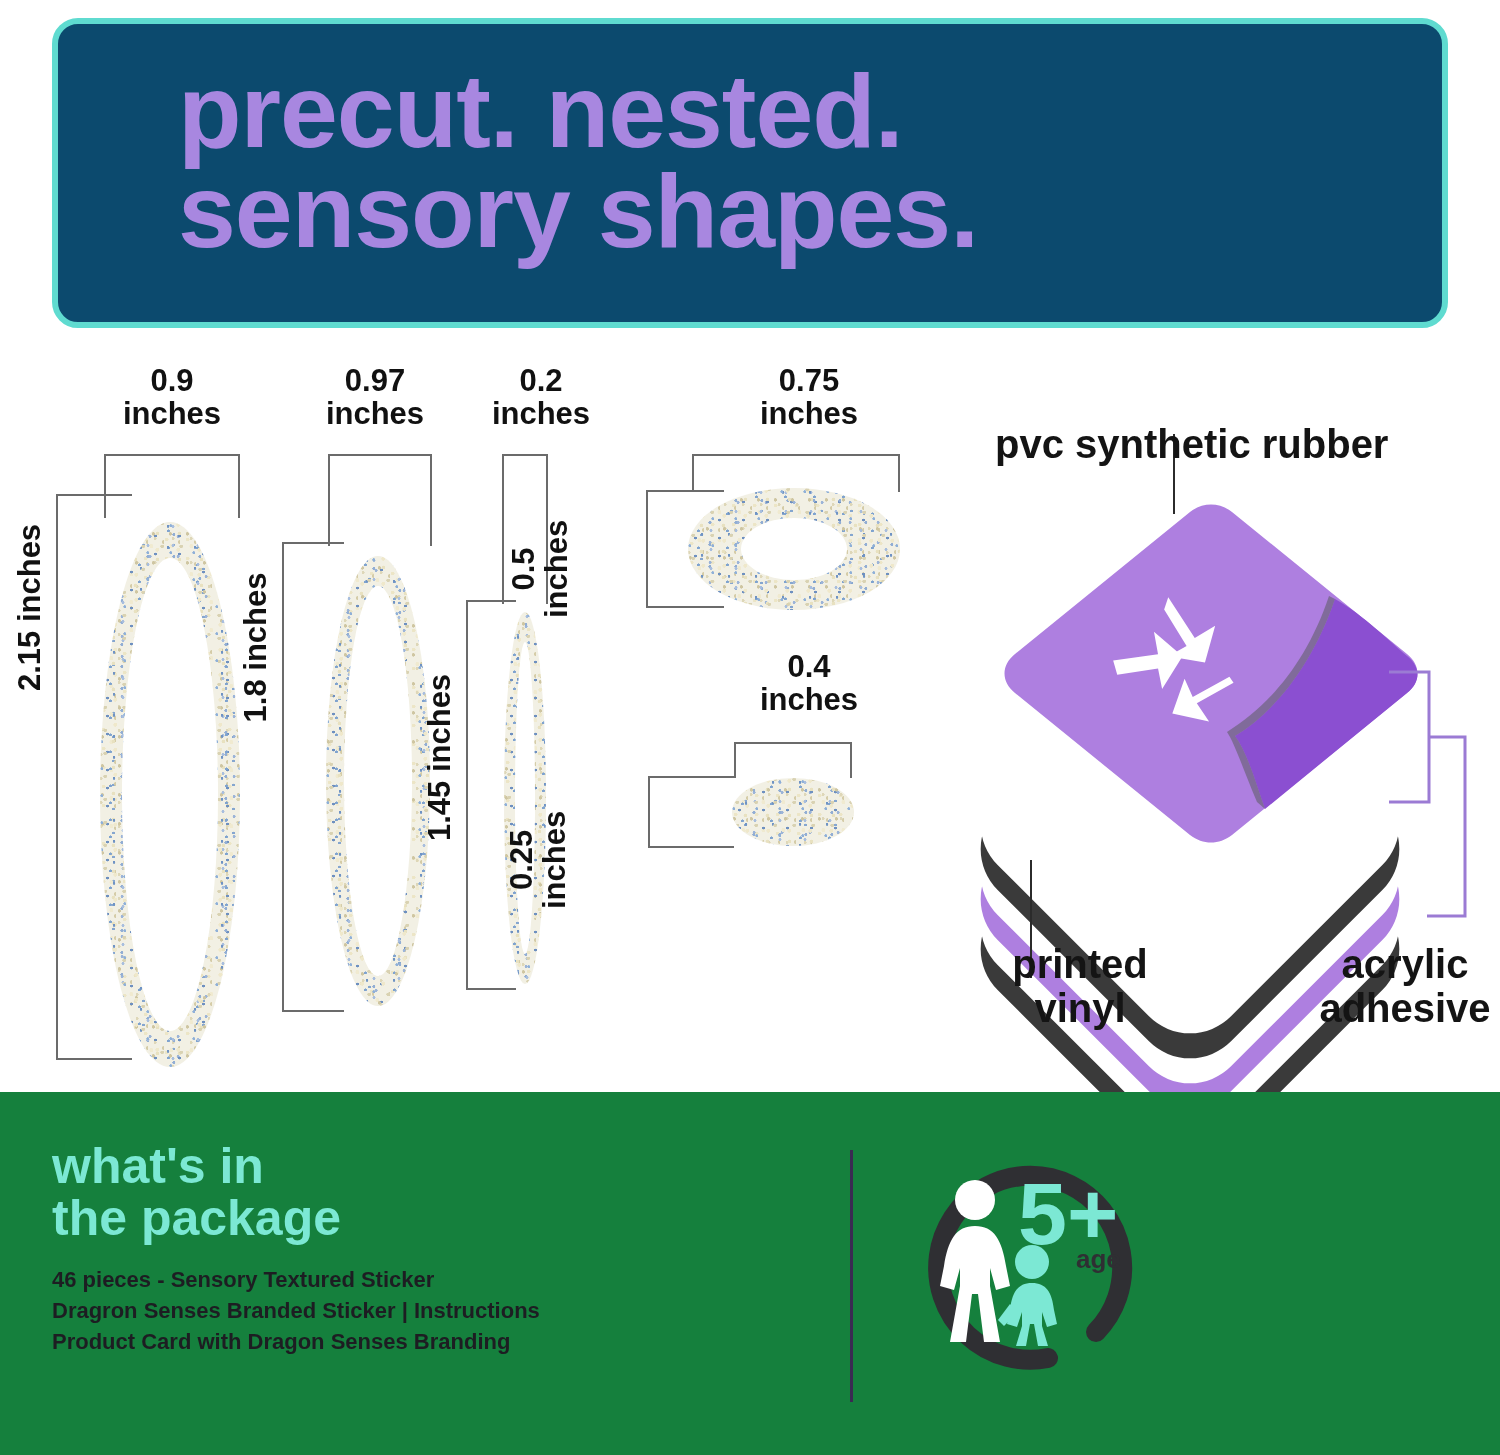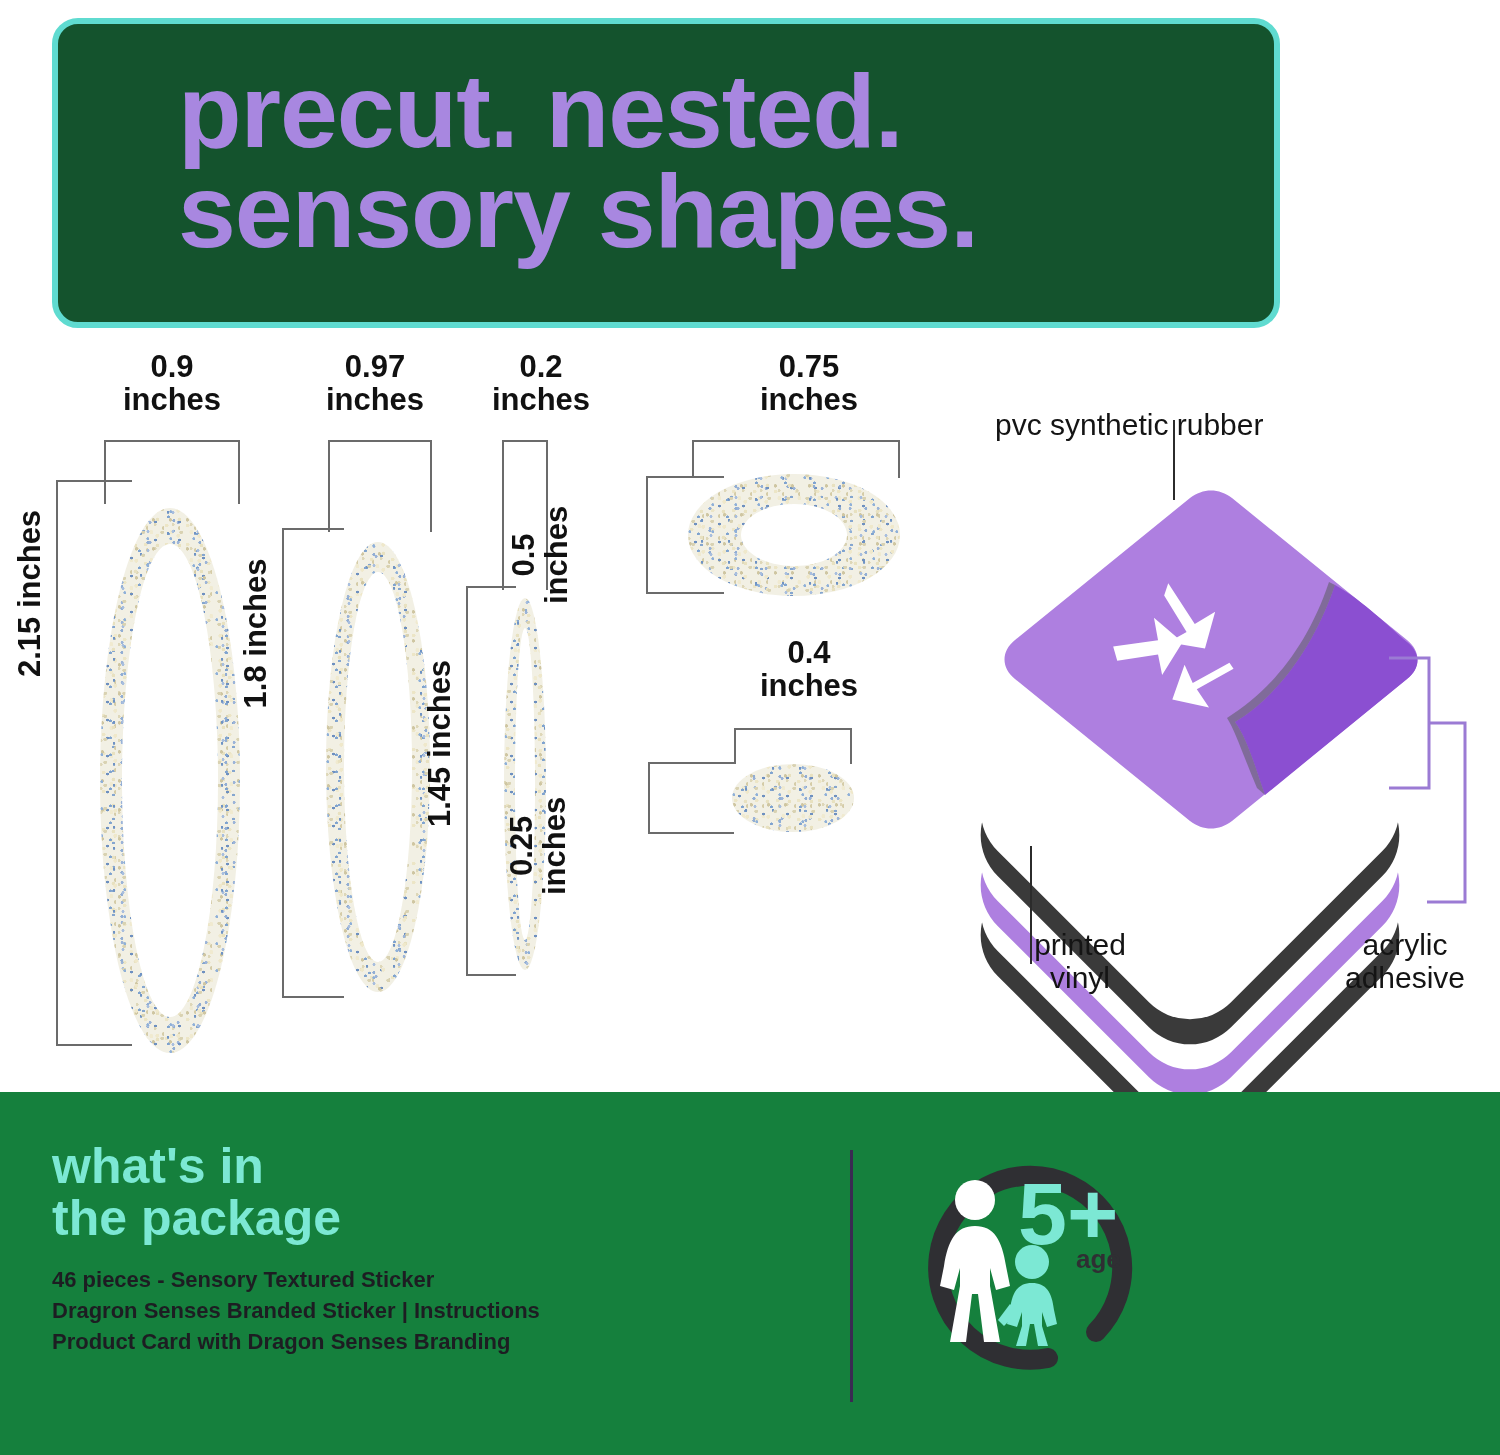--- a/index.html
+++ b/index.html
@@ -1,27 +1,27 @@
 <!DOCTYPE html>
 <html><head>
 <meta charset="utf-8">
 <style>
   html,body{margin:0;padding:0;background:#fff;}
   body{width:1500px;height:1455px;position:relative;overflow:hidden;
        font-family:"Liberation Sans",sans-serif;-webkit-font-smoothing:antialiased;}
 
   
-  #header-banner{position:absolute;left:52px;top:18px;width:1228px;height:310px;
-      border:6px solid #5FDBD0;border-radius:26px;box-sizing:border-box;background:#14532d;}
+  #header-banner{position:absolute;left:52px;top:18px;width:1396px;height:310px;
+      border:6px solid #5FDBD0;border-radius:26px;box-sizing:border-box;background:#0c4a6e;}
   #header-title{position:absolute;left:120px;top:38px;width:1280px;
       color:#A887E0;font-weight:800;font-size:104px;line-height:0.96;
       letter-spacing:-1px;white-space:pre-line;}
 
   
-  #shapes-area{position:absolute;left:0;top:330px;width:1500px;height:760px;}
+  #shapes-area{position:absolute;left:0;top:344px;width:1500px;height:760px;}
 
   .dim-top{position:absolute;color:#111;font-weight:800;font-size:31px;
       line-height:1.08;text-align:center;white-space:pre-line;}
   .dim-side{position:absolute;color:#111;font-weight:800;font-size:31px;
       line-height:1.08;white-space:pre-line;transform:rotate(-90deg);
       transform-origin:left bottom;text-align:center;}
 
   .bracket{position:absolute;box-sizing:border-box;}
   .bk-top{border-top:2px solid #6b6b6b;border-left:2px solid #6b6b6b;border-right:2px solid #6b6b6b;}
   .bk-left{border-left:2px solid #6b6b6b;border-top:2px solid #6b6b6b;border-bottom:2px solid #6b6b6b;}
@@ -52,21 +52,21 @@
   }
 
   .ring{position:absolute;border-radius:50%;overflow:hidden;}
   .ring .hole{position:absolute;border-radius:50%;background:#fff;}
 
   
   #layer-stack{position:absolute;left:935px;top:470px;width:520px;height:470px;}
   .sheet{position:absolute;width:330px;height:330px;border-radius:58px;
          transform:rotate(45deg) skew(0deg,0deg);}
   .lead-line{position:absolute;background:#2b2b2b;width:2px;}
-  .callout{position:absolute;color:#141414;font-weight:400;font-size:30px;
+  .callout{position:absolute;color:#141414;font-weight:700;font-size:40px;
       line-height:1.1;white-space:pre-line;}
 
   
   #bottom-panel{position:absolute;left:0;top:1092px;width:1500px;height:363px;
       background:#15803d;}
   #package-heading{position:absolute;left:52px;top:48px;width:520px;
       color:#7CE8D4;font-weight:800;font-size:50px;line-height:1.04;white-space:pre-line;}
   #package-list{position:absolute;left:52px;top:172px;width:790px;
       color:#1d1d22;font-weight:800;font-size:22px;line-height:1.42;}
   #panel-divider{position:absolute;left:850px;top:58px;width:3px;height:252px;background:#3a2a52;}

